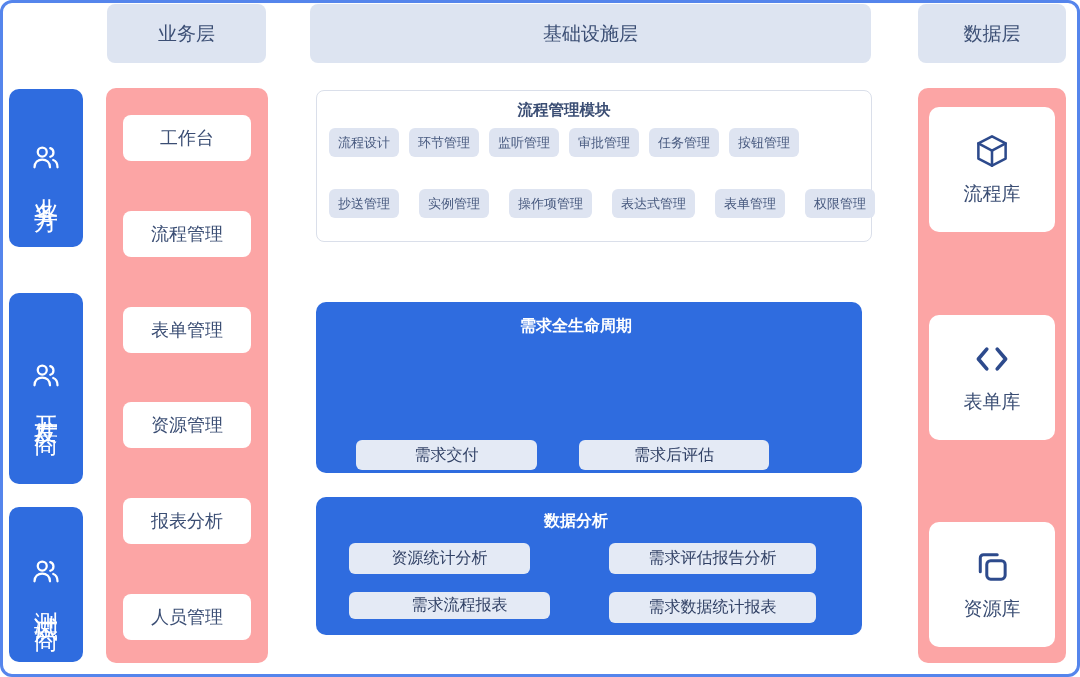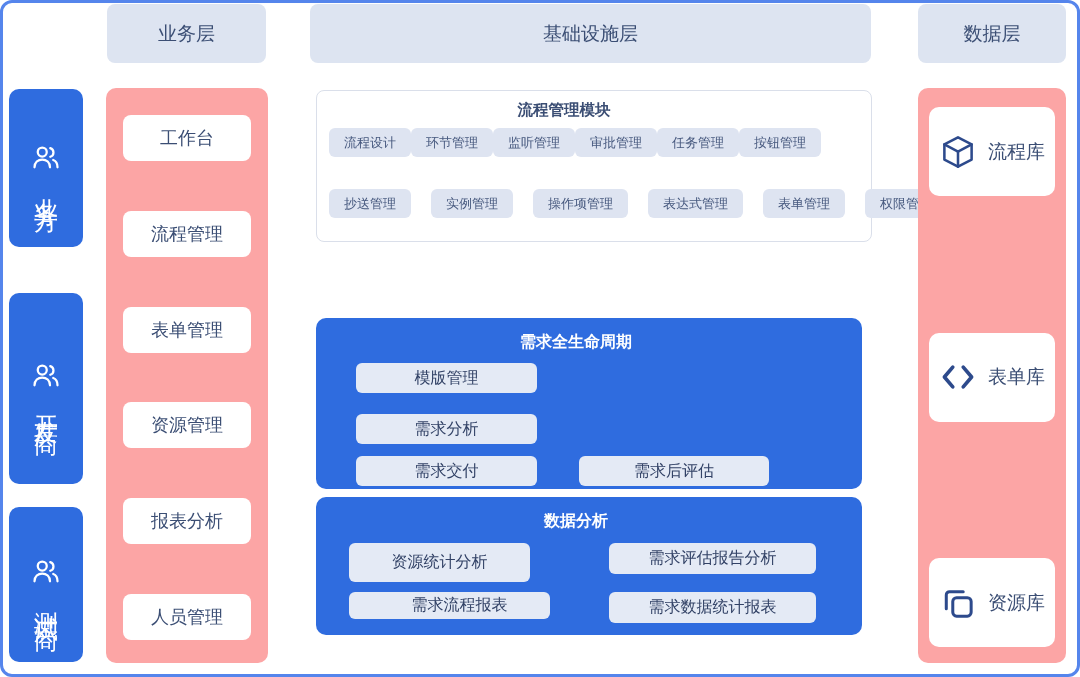--- a/index.html
+++ b/index.html
@@ -45,64 +45,64 @@
   }
   #panel-business { left:106px; width:162px; padding:27px 17px 23px; }
   #panel-data     { left:918px; width:148px; padding:19px 11px 16px; }
 
   .biz-card {
     height:46px; background:#fff; border-radius:8px;
     display:flex; align-items:center; justify-content:center;
     font-size:18px; color:#3B4E74;
   }
   .data-card {
-    height:89px; background:#fff; border-radius:10px;
-    display:flex; flex-direction:row; align-items:center; justify-content:center;
+    height:125px; background:#fff; border-radius:10px;
+    display:flex; flex-direction:column; align-items:center; justify-content:center;
     gap:11px; font-size:19px; color:#3B4E74;
   }
   .data-card svg { width:38px; height:38px; }
 
   
   .module-box {
     position:absolute; left:316px; top:90px; width:556px; height:152px;
     background:#fff; border:1px solid #DADFEA; border-radius:8px; box-sizing:border-box;
   }
   .module-title {
     position:absolute; left:12px; width:470px; top:9px; text-align:center;
     font-size:15.5px; font-weight:600; color:#3B4E74;
   }
   .chip-row { position:absolute; left:12px; width:470px; display:flex; justify-content:space-between; }
   #chip-row-1 { top:37px; }
   #chip-row-2 { top:98px;gap:20px; }
   .chip {
-    background:#DEE4F1; border-radius:6px; padding:8px 15px;
+    background:#DEE4F1; border-radius:6px; padding:8px 9px;
     font-size:13px; line-height:1; color:#46587E; white-space:nowrap;
   }
 
   
   .bluebox { position:absolute; left:316px; width:546px; background:#2F6CDF; border-radius:10px; }
-  #lifecycle-box { top:302px; height:171px;margin-top:16px; }
+  #lifecycle-box { top:302px; height:171px; }
   #analysis-box  { top:497px; height:138px; }
   .bb-title {
     position:absolute; top:14px; left:0; right:26px; text-align:center;
     color:#fff; font-size:16px; font-weight:600;
   }
   .bb-btn {
     position:absolute; background:#E4EAF5; border-radius:6px;
     display:flex; align-items:center; justify-content:center;
     font-size:16px; color:#324266; white-space:nowrap;
   }
   #lc-0 { left:40px;  top:45px;  width:181px; height:30px; }
   #lc-1 { left:263px; top:45px;  width:190px; height:30px; }
   #lc-2 { left:40px;  top:96px;  width:181px; height:30px; }
   #lc-3 { left:263px; top:96px;  width:190px; height:30px; }
   #lc-4 { left:40px;  top:138px; width:181px; height:30px; }
   #lc-5 { left:263px; top:138px; width:190px; height:30px; }
 
-  #an-0 { left:33px;  top:46px; width:181px; height:39px;text-align:center; }
+  #an-0 { left:33px;  top:46px; width:181px; height:31px;text-align:center; }
   #an-1 { left:293px; top:46px; width:207px; height:31px; }
   #an-2 { left:33px;  top:95px; width:181px; height:27px;padding-left:20px; }
   #an-3 { left:293px; top:95px; width:207px; height:31px; }
 
   svg { display:block; }
 </style>
 </head>
 <body>
 
 <div class="frame"></div>
@@ -181,22 +181,20 @@
     <span class="chip">实例管理</span>
     <span class="chip">操作项管理</span>
     <span class="chip">表达式管理</span>
     <span class="chip">表单管理</span>
     <span class="chip">权限管理</span>
   </div>
 </div>
 
 <div class="bluebox" id="lifecycle-box">
   <div class="bb-title">需求全生命周期</div>
-  <div class="bb-btn" id="lc-0">模版管理</div>
-  <div class="bb-btn" id="lc-2">需求分析</div>
   <div class="bb-btn" id="lc-4">需求交付</div>
   <div class="bb-btn" id="lc-5">需求后评估</div>
 </div>
 
 <div class="bluebox" id="analysis-box">
   <div class="bb-title">数据分析</div>
   <div class="bb-btn" id="an-0">资源统计分析</div>
   <div class="bb-btn" id="an-1">需求评估报告分析</div>
   <div class="bb-btn" id="an-2">需求流程报表</div>
   <div class="bb-btn" id="an-3">需求数据统计报表</div>

